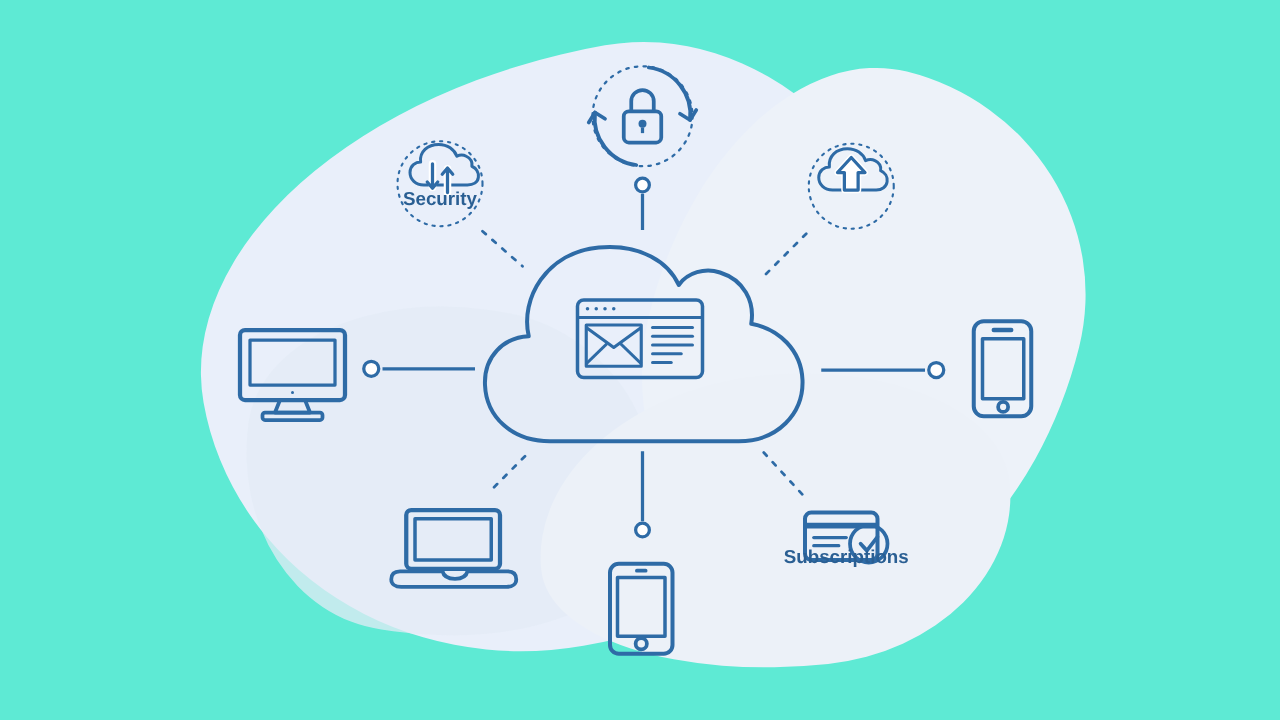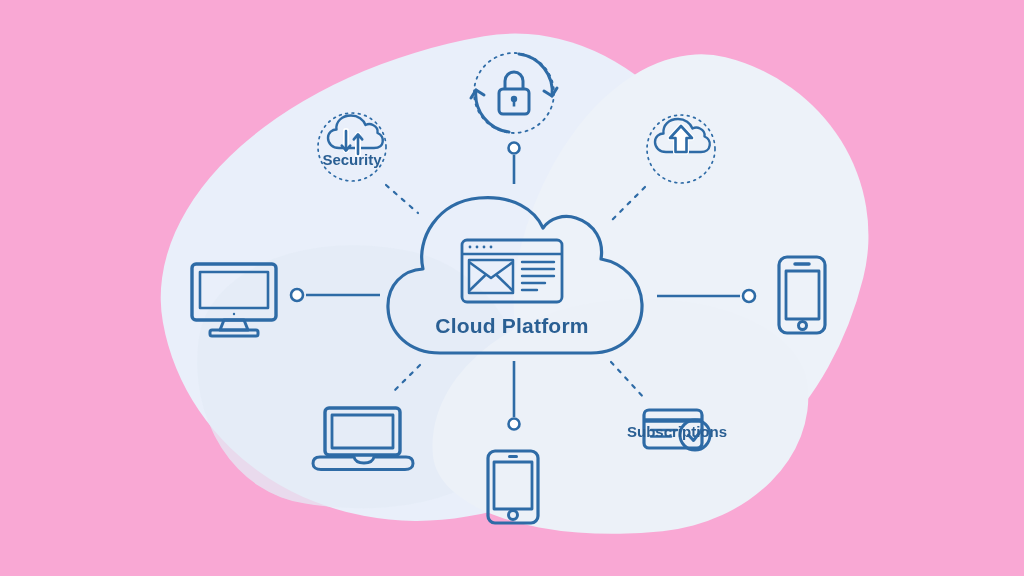--- a/index.html
+++ b/index.html
@@ -1,17 +1,17 @@
 <!DOCTYPE html>
 <html><head>
 <meta charset="utf-8">
 <style>
   html,body{margin:0;padding:0;}
   body{font-family:"Liberation Sans",sans-serif;background:#fff;}
-  #canvas{position:relative;width:1024px;height:576px;background:#f9a8d4;overflow:hidden;}
+  #canvas{position:relative;width:1024px;height:576px;background:#5eead4;overflow:hidden;}
   .blob{position:absolute;pointer-events:none;}
   .abs{position:absolute;}
   .label{position:absolute;color:#2a5f93;text-align:center;font-weight:700;}
   .feature-label{font-size:15px;line-height:1.1;}
   .cloud-label{font-size:21px;letter-spacing:.2px;}
   svg{display:block;overflow:visible;}
   .stroke{stroke:#2e6ba6;fill:none;}
 </style>
 </head>
 <body>
@@ -104,21 +104,20 @@
       </g>
       <g class="stroke" stroke-width="2.4" stroke-linecap="round">
         <line x1="140" y1="80" x2="172" y2="80"></line>
         <line x1="140" y1="87" x2="172" y2="87"></line>
         <line x1="140" y1="94" x2="172" y2="94"></line>
         <line x1="140" y1="101" x2="163" y2="101"></line>
         <line x1="140" y1="108" x2="155" y2="108"></line>
       </g>
     </g>
   </svg>
-  <div class="label cloud-label" style="left:412px;top:314px;width:200px;">Cloud Platform</div>
 
   <svg class="abs" style="left:190px;top:262px;" width="90" height="78" viewBox="0 0 90 78">
     <g class="stroke" stroke-linejoin="round">
       <rect x="2" y="2" width="84" height="56" rx="4" stroke-width="3.4"></rect>
       <rect x="10" y="10" width="68" height="36" stroke-width="2.6"></rect>
       <circle cx="44" cy="52" r="1.2" fill="#2e6ba6" stroke="none"></circle>
       <path d="M 34 58 L 54 58 L 58 68 L 30 68 Z" stroke-width="3"></path>
       <rect x="20" y="68" width="48" height="6" rx="2" stroke-width="3"></rect>
     </g>
   </svg>
@@ -154,15 +153,15 @@
       <rect x="3" y="6" width="58" height="38" rx="5" stroke-width="3.2"></rect>
       <line x1="3" y1="16.5" x2="61" y2="16.5" stroke-width="4.6"></line>
       <line x1="10" y1="26" x2="36" y2="26" stroke-width="2.6" stroke-linecap="round"></line>
       <line x1="10" y1="32.5" x2="30" y2="32.5" stroke-width="2.6" stroke-linecap="round"></line>
     </g>
     <g>
       <circle cx="54" cy="31" r="15" fill="#ffffff" class="stroke" stroke-width="3"></circle>
       <path class="stroke" d="M 47.5 31 L 52.5 36.5 L 61 25.5" stroke-width="3" stroke-linecap="round" stroke-linejoin="round"></path>
     </g>
   </svg>
-  <div class="label feature-label" style="left:617px;top:424px;width:120px;">Subscriptions</div>
+  <div class="label feature-label" style="left:617px;top:438px;width:120px;">Subscriptions</div>
 
 </div>
 
 </body></html>

